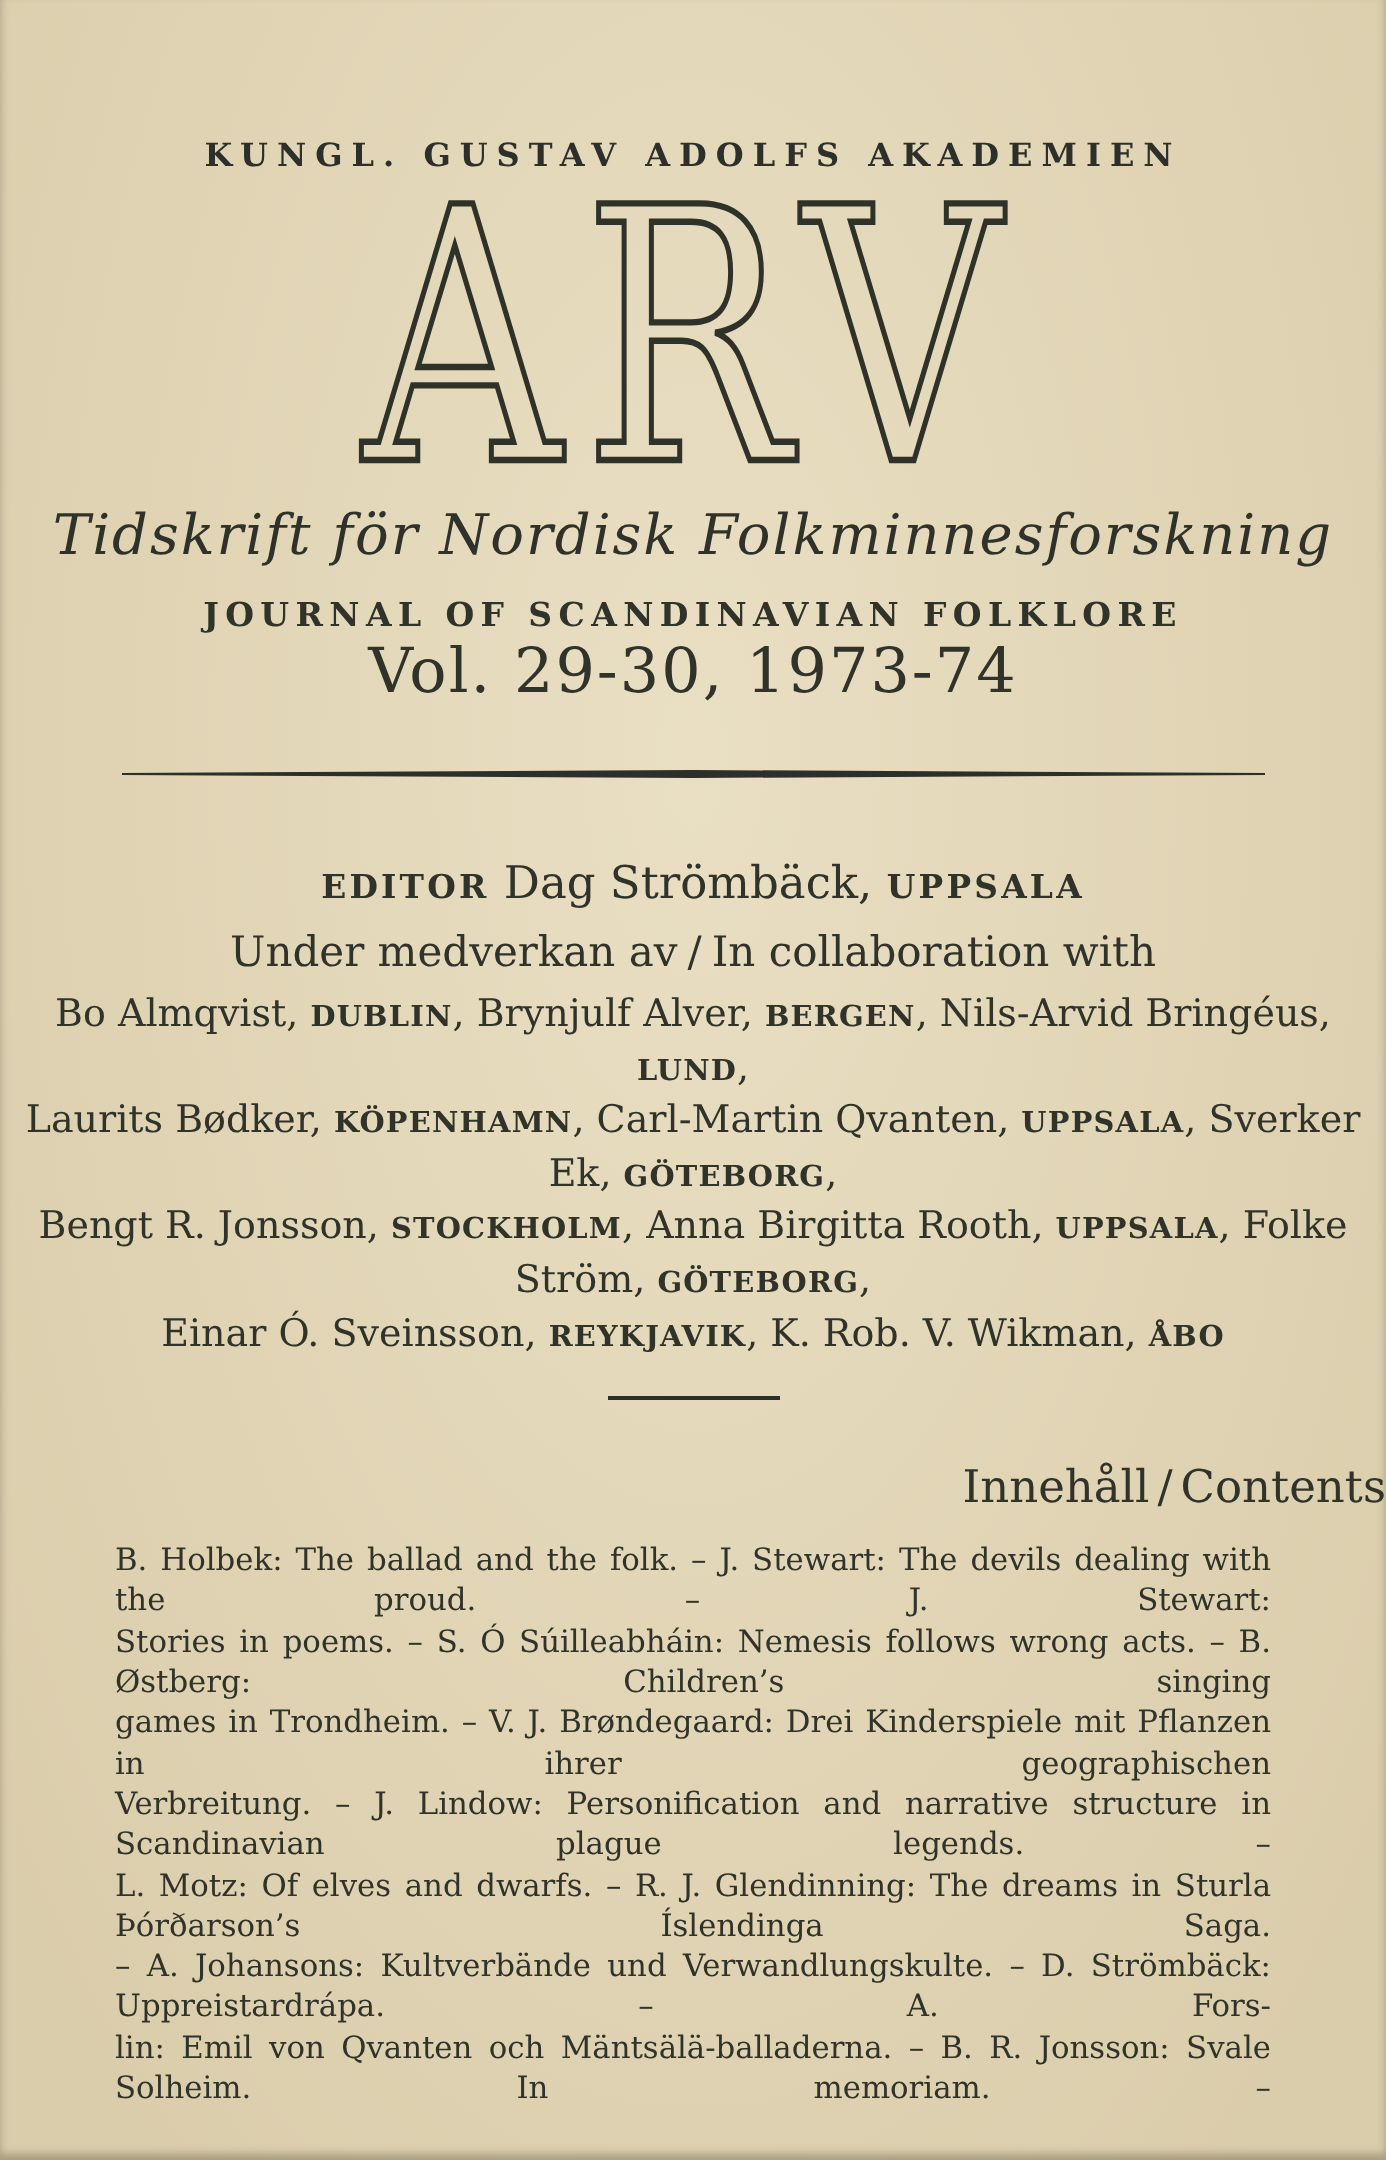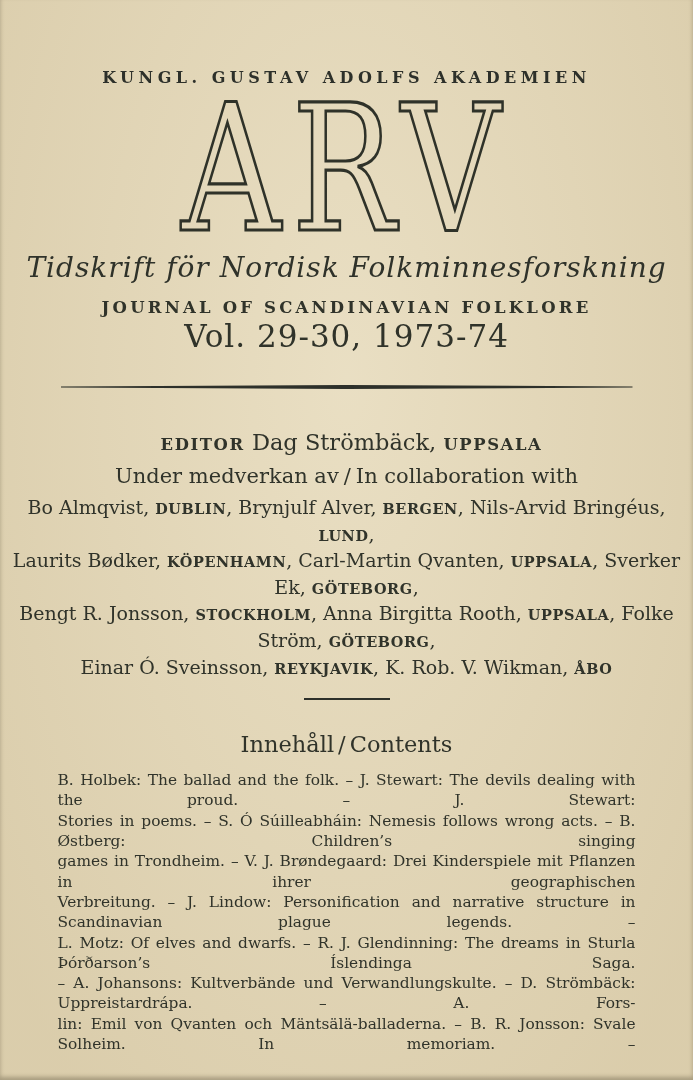--- a/index.html
+++ b/index.html
@@ -86,20 +86,21 @@
   }
   .rule-short {
     margin: 17px auto 0 auto;
     width: 86px;
     height: 2px;
     background: #2d302a;
   }
   .contents-heading {
     margin-top: 31px;
     font-size: 22.5px;
+    text-align: right;
   }
   .contents-heading .sep { padding: 0 4px; }
   .italic { }
   .contents-body {
     margin: 13px auto 0 auto;
     width: 578px;
     font-size: 15.4px;
     line-height: 20.3px;
     text-align: justify;
   }

